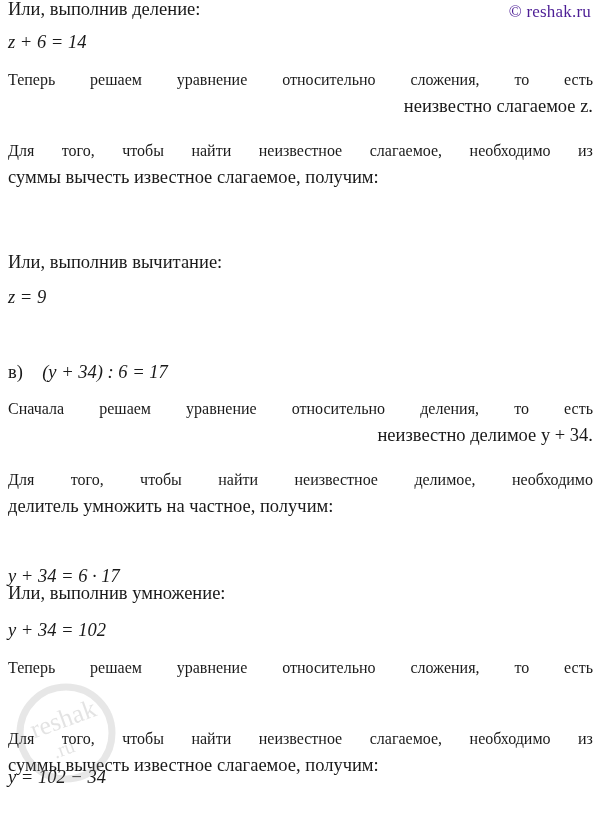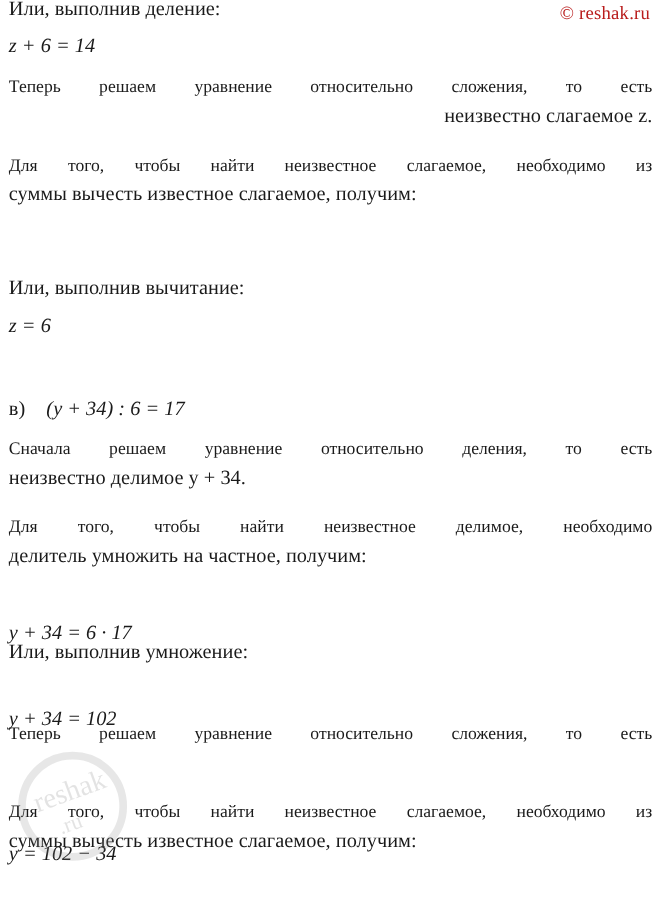--- a/index.html
+++ b/index.html
@@ -21,21 +21,21 @@
     height: 831px;
     box-sizing: border-box;
     padding: 0 8px;
   }
   .watermark-top {
     position: absolute;
     top: 2px;
     right: 10px;
     font-family: "Liberation Serif", serif;
     font-size: 17px;
-    color: #b91c1c;
+    color: #4c1d95;
     letter-spacing: 0.2px;
     white-space: nowrap;
   }
   .line {
     font-size: 18.5px;
     line-height: 1.0;
     margin: 0;
     padding: 0;
     white-space: nowrap;
   }
@@ -102,42 +102,42 @@
     </div>
     <div class="line" style="margin-top:8px;">суммы вычесть известное слагаемое, получим:</div>
   </div>
 
 
   <div class="blk" style="top: 253px;">
     <div class="line">Или, выполнив вычитание:</div>
   </div>
 
   <div class="blk" style="top: 288px;">
-    <div class="line math">z = 6</div>
+    <div class="line math">z = 9</div>
   </div>
 
   <div class="blk" style="top: 363px;">
     <div class="line">
       <span>в)</span>
       <span style="display:inline-block; width:10px;"></span>
       <span class="math">(y + 34) : 6 = 17</span>
     </div>
   </div>
 
   <div class="blk" style="top: 400px;">
     <div class="stretch">
       <span>Сначала</span>
       <span>решаем</span>
       <span>уравнение</span>
       <span>относительно</span>
       <span>деления,</span>
       <span>то</span>
       <span>есть</span>
     </div>
-    <div class="line" style="margin-top:8px;">неизвестно делимое  y + 34.</div>
+    <div class="line" style="margin-top:8px;text-align:right;">неизвестно делимое  y + 34.</div>
   </div>
 
   <div class="blk" style="top: 471px;">
     <div class="stretch">
       <span>Для</span>
       <span>того,</span>
       <span>чтобы</span>
       <span>найти</span>
       <span>неизвестное</span>
       <span>делимое,</span>
@@ -147,21 +147,21 @@
   </div>
 
   <div class="blk" style="top: 567px;">
     <div class="line math">y + 34 = 6 · 17</div>
   </div>
 
   <div class="blk" style="top: 584px;">
     <div class="line">Или, выполнив умножение:</div>
   </div>
 
-  <div class="blk" style="top: 645px;">
+  <div class="blk" style="top: 621px;">
     <div class="line math">y + 34 = 102</div>
   </div>
 
   <div class="blk" style="top: 659px;">
     <div class="stretch">
       <span>Теперь</span>
       <span>решаем</span>
       <span>уравнение</span>
       <span>относительно</span>
       <span>сложения,</span>

